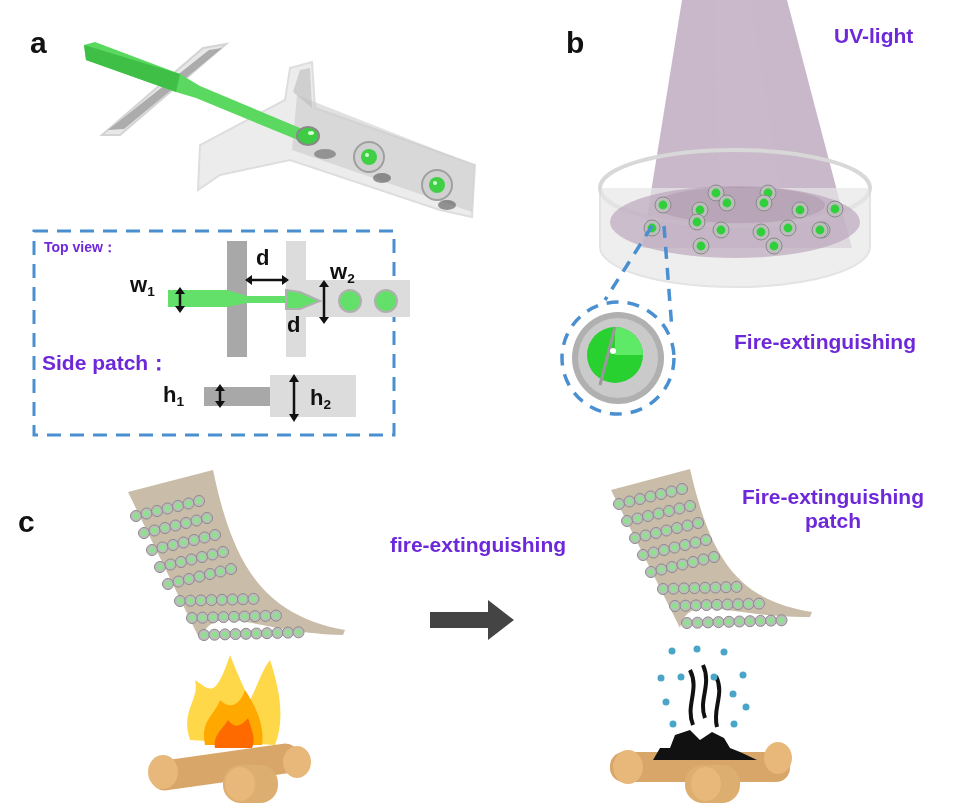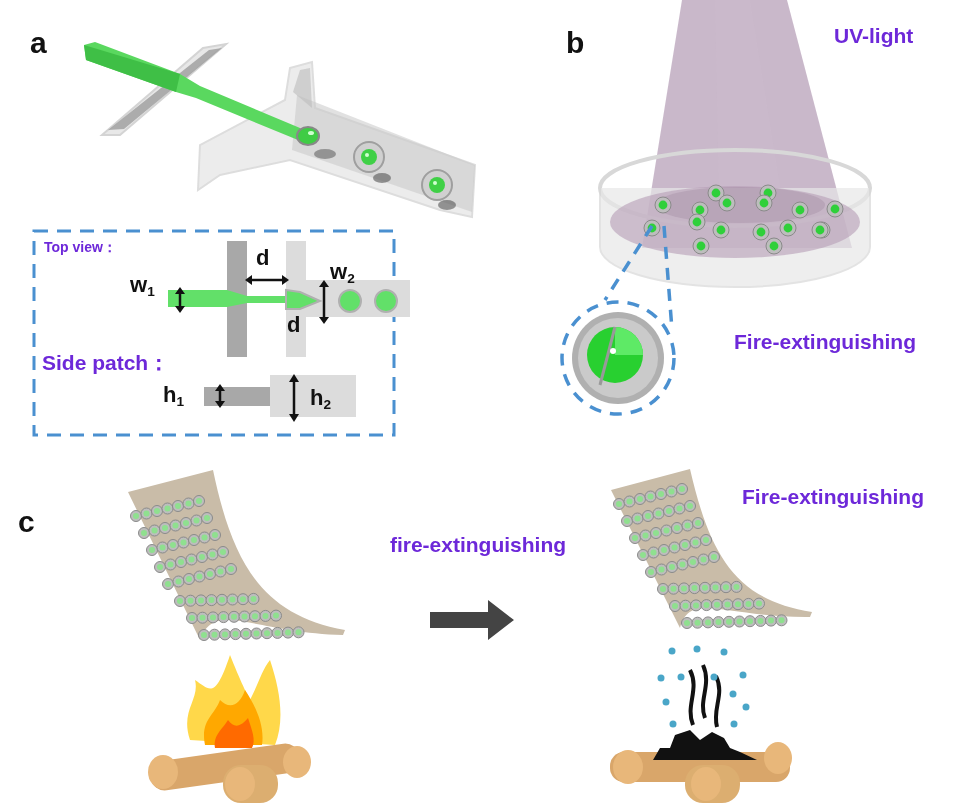--- a/index.html
+++ b/index.html
@@ -739,13 +739,14 @@
 <div class="txt" style="left:834px; top:24px; font-size:21px;">UV-light</div>
 <div class="txt" style="left:700px; top:330px; width:250px; font-size:21px;">
   <div>Fire-extinguishing</div>
 </div>
 
 <div class="txt" style="left:368px; top:533px; width:220px; font-size:21px;">
   <div>fire-extinguishing</div>
 </div>
 <div class="txt" style="left:718px; top:485px; width:230px; font-size:21px;">
   <div>Fire-extinguishing</div>
+  <div>patch</div>
 </div>
 
 </body></html>

